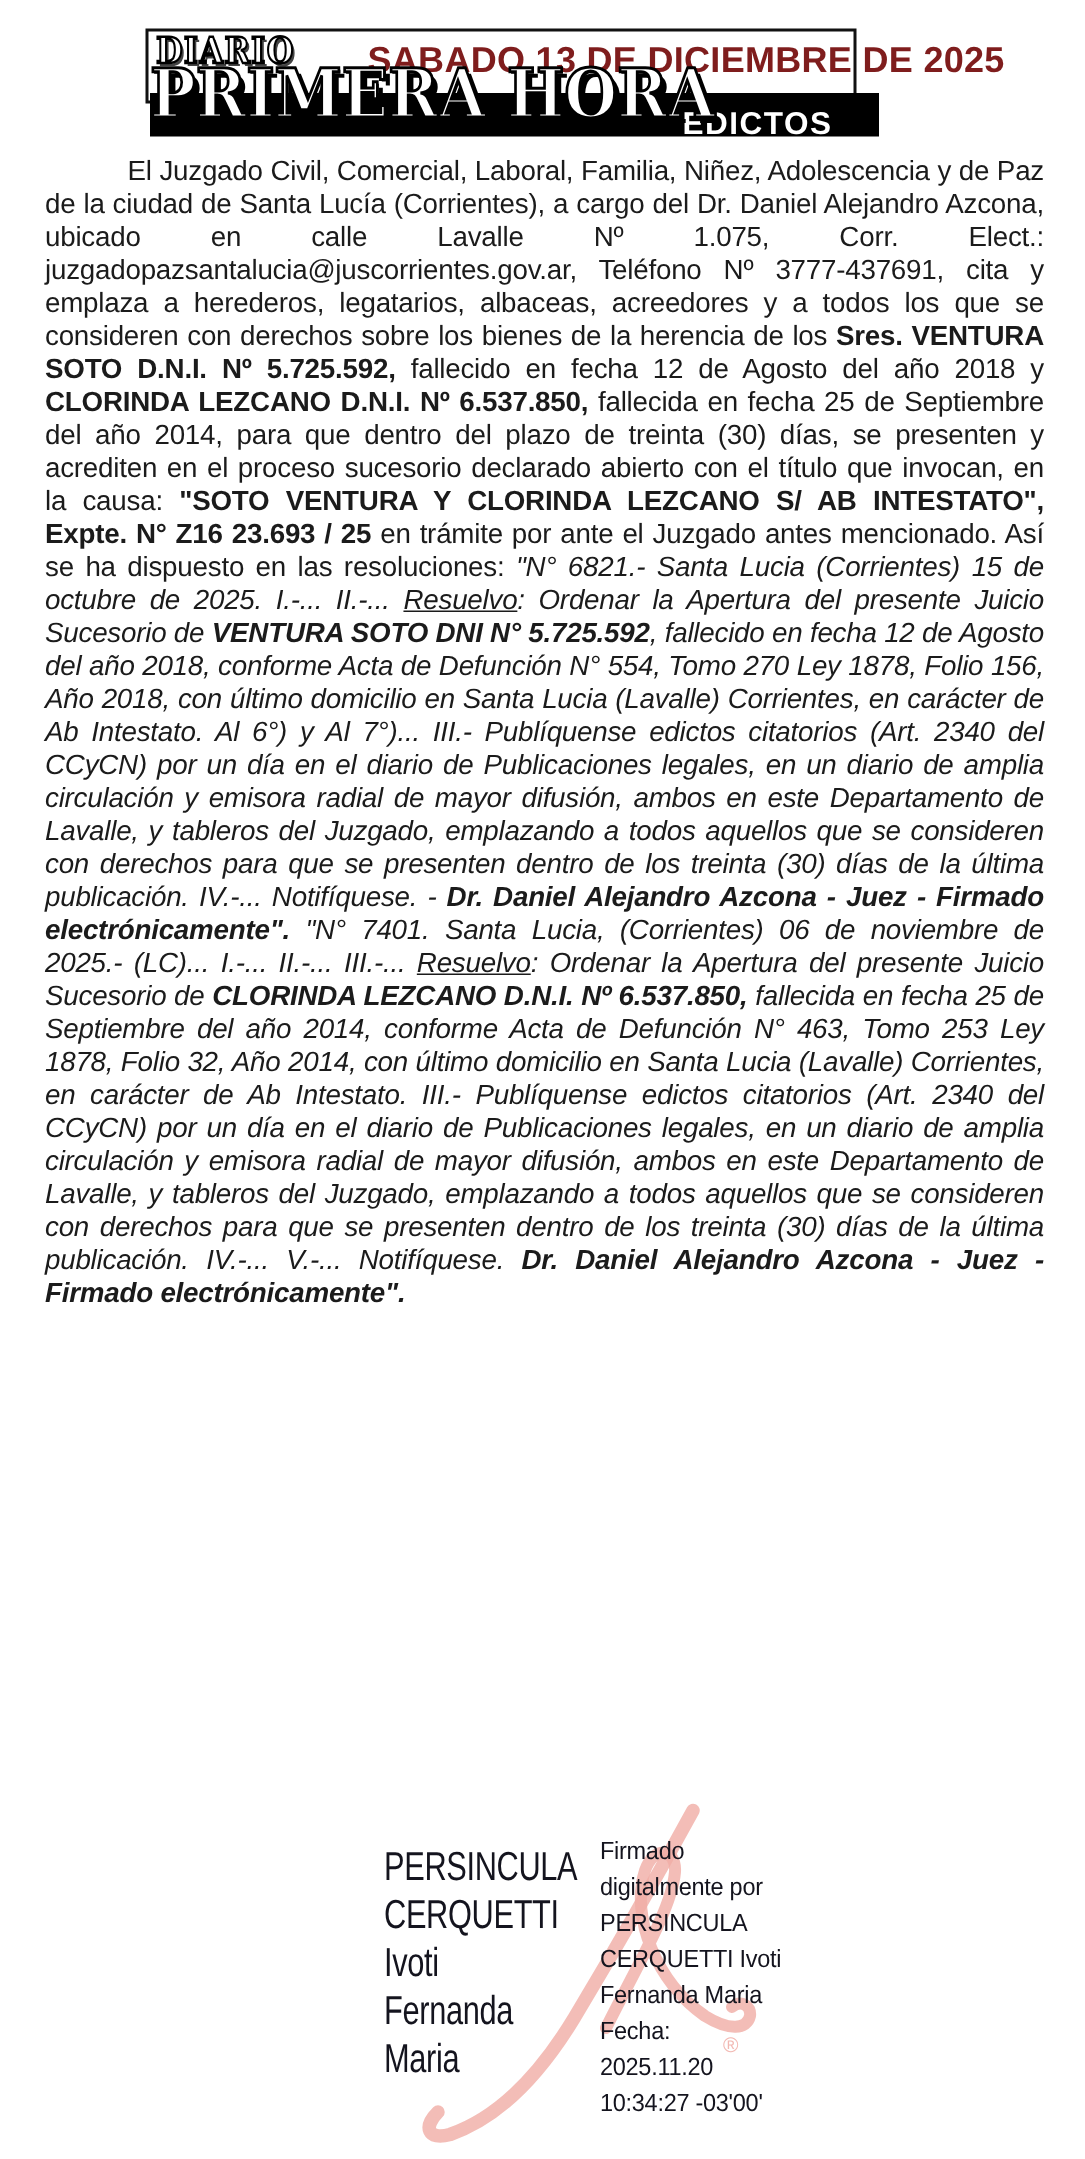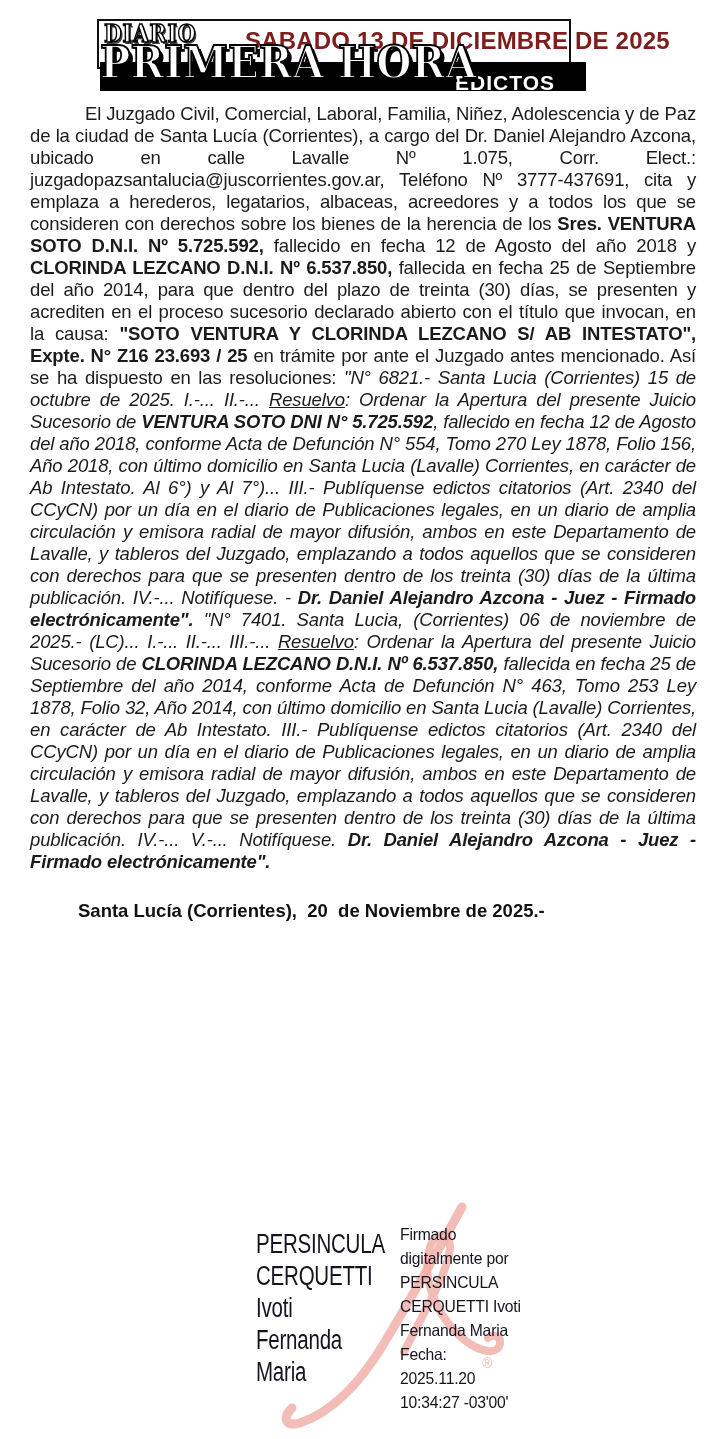--- a/index.html
+++ b/index.html
@@ -83,21 +83,20 @@
     <div class="brand-top">DIARIO</div>
     <div class="date-banner">SABADO 13 DE DICIEMBRE DE 2025</div>
     <div class="band">
       <div class="section-label">EDICTOS</div>
     </div>
     <div class="brand-main">PRIMERA HORA</div>
   </header>
 
   <main class="edict-main">
     <p class="edict-body"><span class="r-n">El Juzgado Civil, Comercial, Laboral, Familia, Niñez, Adolescencia y de Paz de la ciudad de Santa Lucía (Corrientes), a cargo del Dr. Daniel Alejandro Azcona, ubicado en calle Lavalle Nº 1.075, Corr. Elect.: juzgadopazsantalucia@juscorrientes.gov.ar, Teléfono Nº 3777-437691, cita y emplaza a herederos, legatarios, albaceas, acreedores y a todos los que se consideren con derechos sobre los bienes de la herencia de los </span><span class="r-b">Sres. VENTURA SOTO D.N.I. Nº 5.725.592,</span><span class="r-n"> fallecido en fecha 12 de Agosto del año 2018 y </span><span class="r-b">CLORINDA LEZCANO D.N.I. Nº 6.537.850,</span><span class="r-n"> fallecida en fecha 25 de Septiembre del año 2014, para que dentro del plazo de treinta (30) días, se presenten y acrediten en el proceso sucesorio declarado abierto con el título que invocan, en la causa: </span><span class="r-b">"SOTO VENTURA Y CLORINDA LEZCANO S/ AB INTESTATO", Expte. N° Z16 23.693 / 25</span><span class="r-n"> en trámite por ante el Juzgado antes mencionado. Así se ha dispuesto en las resoluciones: </span><span class="r-i">"N° 6821.- Santa Lucia (Corrientes) 15 de octubre de 2025. I.-... II.-... </span><span class="r-iu">Resuelvo</span><span class="r-i">: Ordenar la Apertura del presente Juicio Sucesorio de </span><span class="r-bi">VENTURA SOTO DNI N° 5.725.592</span><span class="r-i">, fallecido en fecha 12 de Agosto del año 2018, conforme Acta de Defunción N° 554, Tomo 270 Ley 1878, Folio 156, Año 2018, con último domicilio en Santa Lucia (Lavalle) Corrientes, en carácter de Ab Intestato. Al 6°) y Al 7°)... III.- Publíquense edictos citatorios (Art. 2340 del CCyCN) por un día en el diario de Publicaciones legales, en un diario de amplia circulación y emisora radial de mayor difusión, ambos en este Departamento de Lavalle, y tableros del Juzgado, emplazando a todos aquellos que se consideren con derechos para que se presenten dentro de los treinta (30) días de la última publicación. IV.-... Notifíquese. - </span><span class="r-bi">Dr. Daniel Alejandro Azcona - Juez - Firmado electrónicamente". </span><span class="r-i">"N° 7401. Santa Lucia, (Corrientes) 06 de noviembre de 2025.- (LC)... I.-... II.-... III.-... </span><span class="r-iu">Resuelvo</span><span class="r-i">: Ordenar la Apertura del presente Juicio Sucesorio de </span><span class="r-bi">CLORINDA LEZCANO D.N.I. Nº 6.537.850,</span><span class="r-i"> fallecida en fecha 25 de Septiembre del año 2014, conforme Acta de Defunción N° 463, Tomo 253 Ley 1878, Folio 32, Año 2014, con último domicilio en Santa Lucia (Lavalle) Corrientes, en carácter de Ab Intestato. III.- Publíquense edictos citatorios (Art. 2340 del CCyCN) por un día en el diario de Publicaciones legales, en un diario de amplia circulación y emisora radial de mayor difusión, ambos en este Departamento de Lavalle, y tableros del Juzgado, emplazando a todos aquellos que se consideren con derechos para que se presenten dentro de los treinta (30) días de la última publicación. IV.-... V.-... Notifíquese. </span><span class="r-bi">Dr. Daniel Alejandro Azcona - Juez - Firmado electrónicamente".</span></p>
-    <p class="dateline">Santa Lucía (Corrientes),  20  de Noviembre de 2025.-</p>
   </main>
 
   <div>
     <svg class="sig-flourish" width="260" height="250" viewBox="260 1190 260 250">
       <g fill="none" stroke="#f0aca5" stroke-opacity="0.8" stroke-linecap="round">
         <path stroke-width="9" d="M 462 1207 C 432 1262, 410 1300, 383 1345 C 360 1383, 332 1412, 300 1423 C 285 1427, 282 1418, 292 1408"></path>
         <path stroke-width="8" d="M 404 1352 C 426 1308, 448 1272, 450 1248 C 451 1232, 436 1230, 430 1247 C 420 1278, 438 1322, 470 1344 C 486 1354, 498 1353, 500 1344 C 501 1337, 494 1333, 488 1338"></path>
       </g>
       <text x="482" y="1368" font-size="14" fill="#f0aca5" fill-opacity="0.85" font-family="Liberation Sans, sans-serif">®</text>
     </svg>

